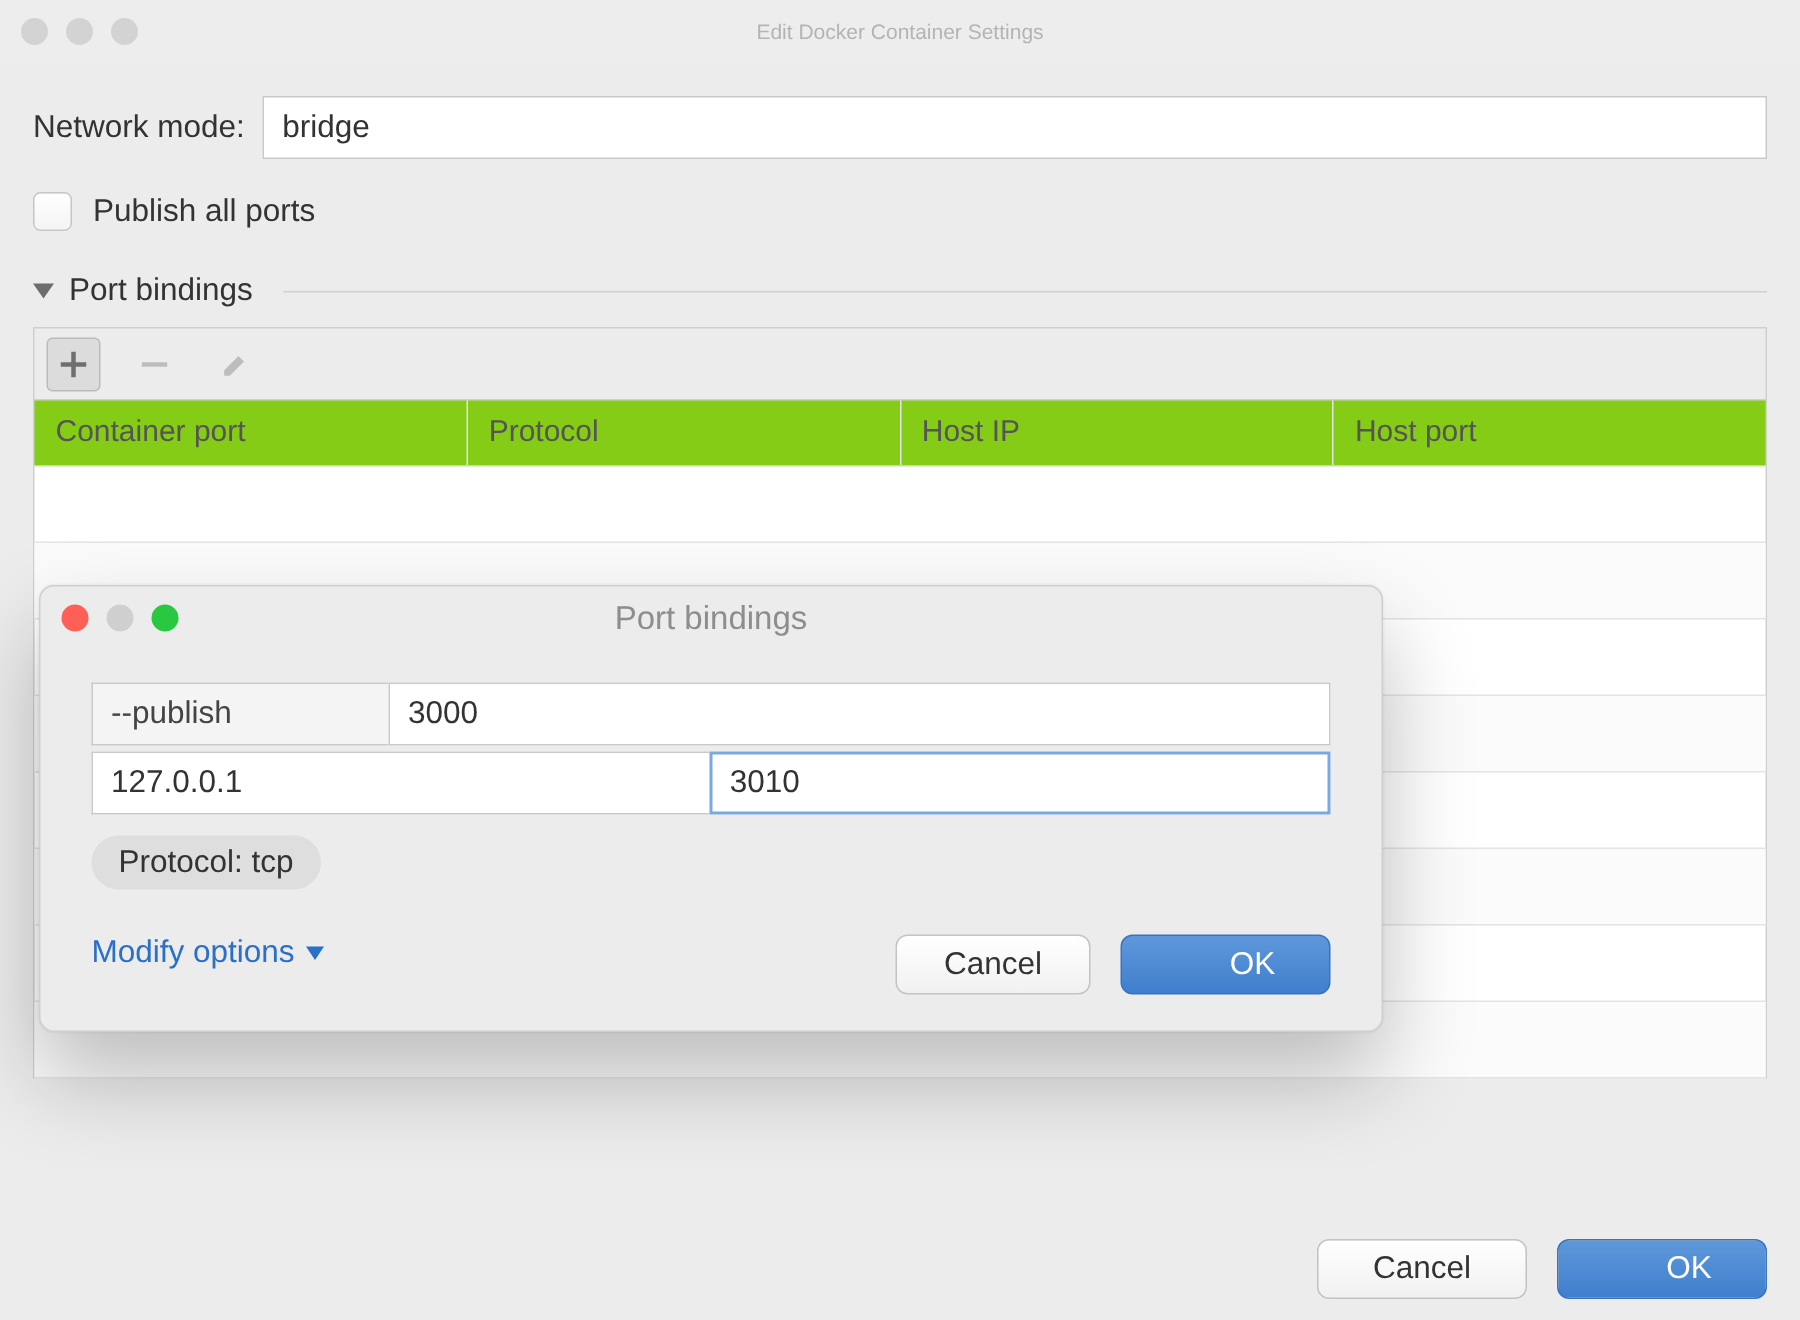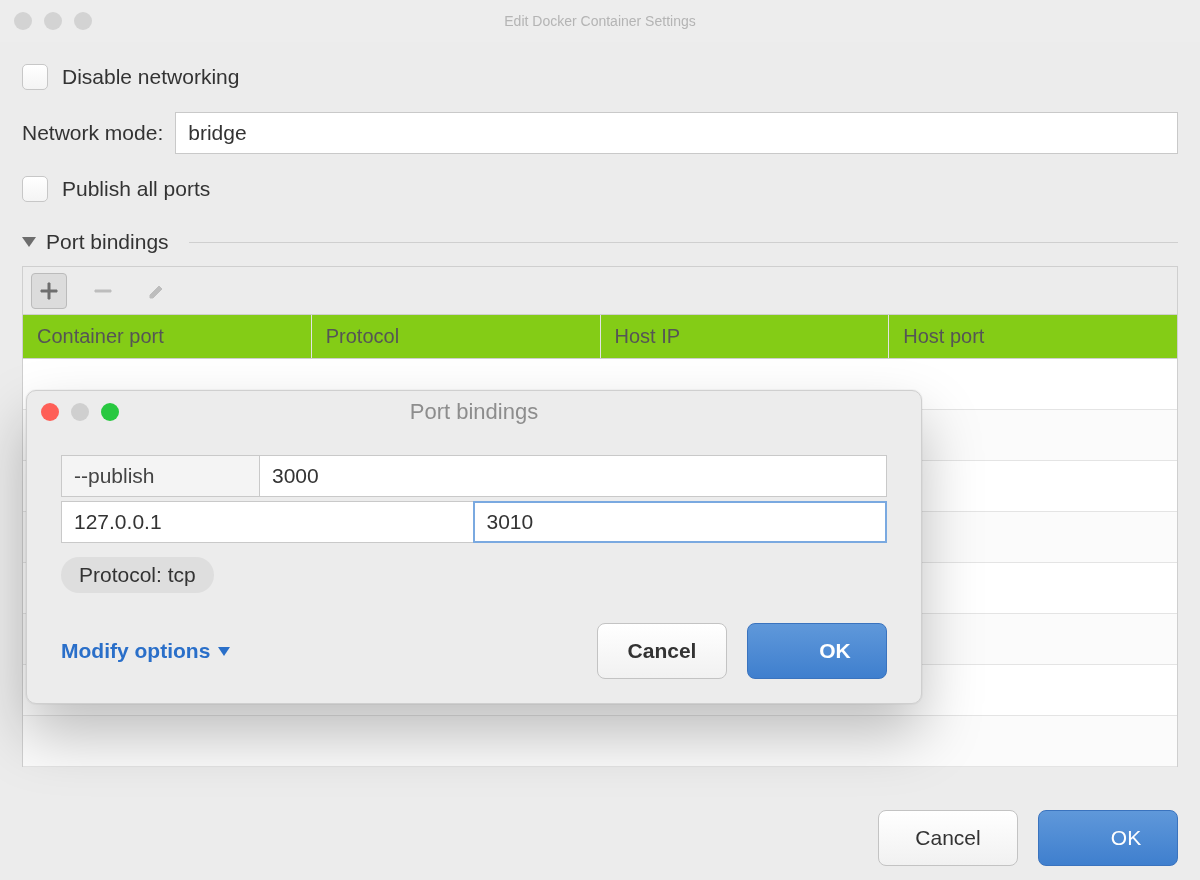--- a/index.html
+++ b/index.html
@@ -89,21 +89,21 @@
   .tbody { border:1px solid #cfcfcf; border-top:none; background:#fff; height:408px;}
   .trow { height:51px; border-bottom:1px solid #e4e4e4; }
   .trow:nth-child(even){ background:#fbfbfb; }
 
   .footer {
     position:absolute; bottom:0; left:0; right:0;
     padding: 14px 22px; display:flex; justify-content:flex-end; gap:20px;
     background:#ececec;
   }
   .btn {
-    min-width:140px; height:56px; border-radius:8px; font-size:21px;
+    min-width:140px; height:40px; border-radius:8px; font-size:21px;
     border:1px solid #c3c3c3; background:linear-gradient(#fff,#f1f1f1);
     display:flex; align-items:center; justify-content:center; color:#333;
   }
   .btn.primary {
     background:linear-gradient(#5f98da,#3f7fce); color:#fff; border:1px solid #3a73be;padding-left:36px;
   }
 
   
   .dialog {
     position:absolute; left:26px; top:390px; width:896px;
@@ -131,42 +131,38 @@
   .chip {
     display:inline-flex; align-items:center; padding:6px 18px;
     border-radius:20px; background:#dedede; color:#333; margin-top:10px; margin-bottom:30px;
   }
 
   .modlink { color:#2a6fc9; display:inline-flex; align-items:center; gap:8px; }
   .chev-down {
     width:0;height:0;border-left:6px solid transparent;border-right:6px solid transparent;border-top:9px solid #2a6fc9;
   }
 
-  .dfooter { display:flex; align-items:center;font-weight:bold; }
+  .dfooter { display:flex; align-items:flex-start; }
   .dfooter .spacer{flex:1;}
 </style>
 </head>
 <body>
 
 <div class="window">
   <div class="titlebar">
     <div class="traffic">
       <div class="dot"></div>
       <div class="dot"></div>
       <div class="dot"></div>
     </div>
     <div class="tb-title">Edit Docker Container Settings</div>
   </div>
 
   <div class="content">
 
-    <div class="row">
-      <div class="checkbox"></div>
-      <span class="label">Disable networking</span>
-    </div>
 
     <div class="row">
       <span class="label nm-label">Network mode:</span>
       <input class="text-input" value="bridge" style="">
     </div>
 
     <div class="row" style="margin-bottom:14px">
       <div class="checkbox"></div>
       <span class="label">Publish all ports</span>
     </div>

